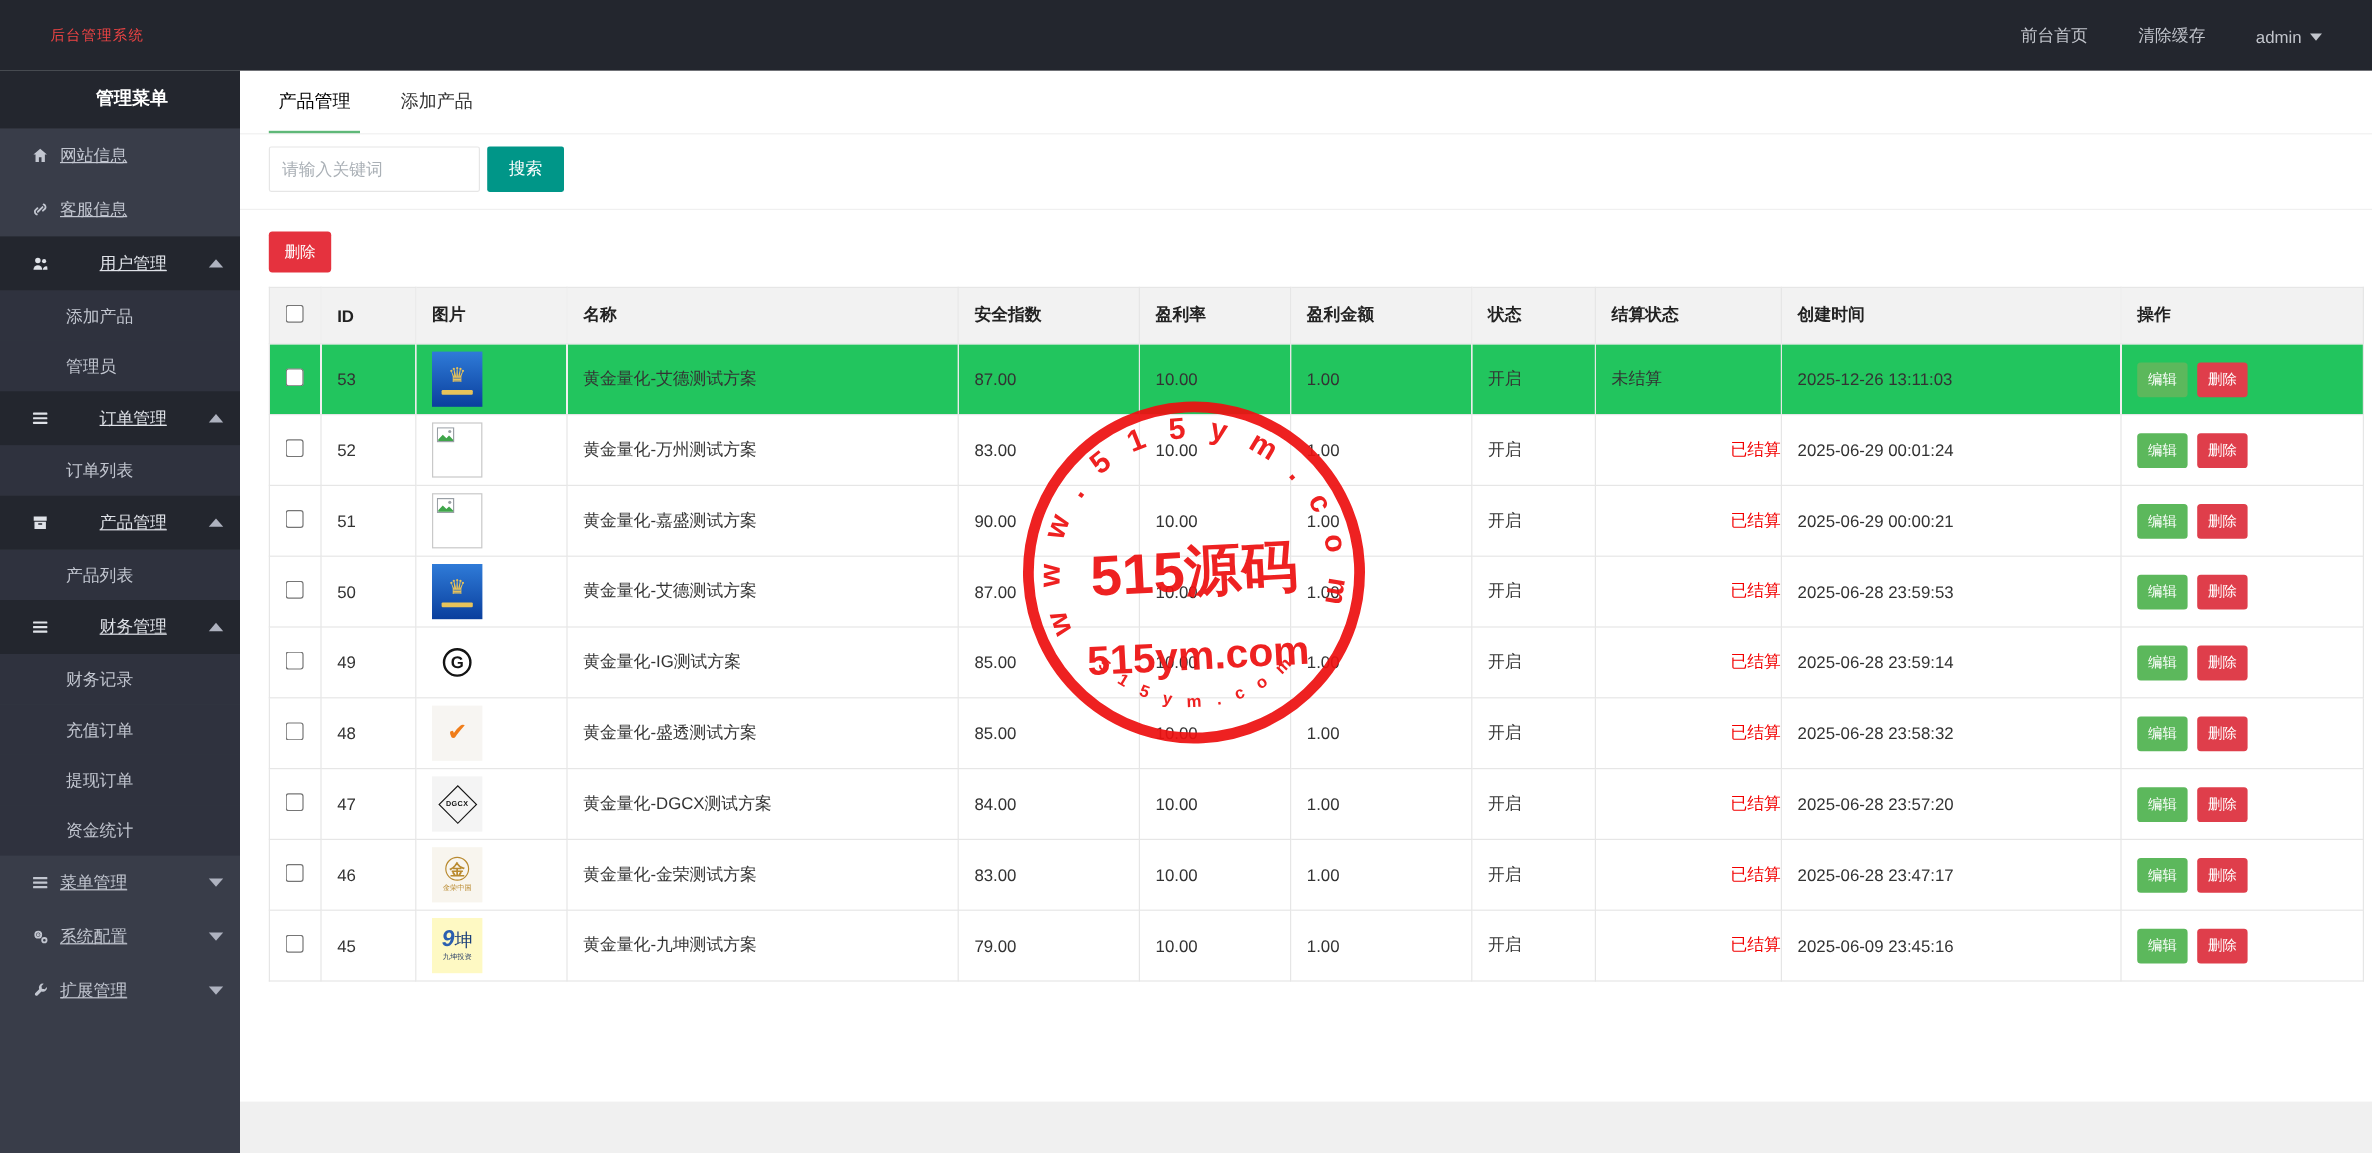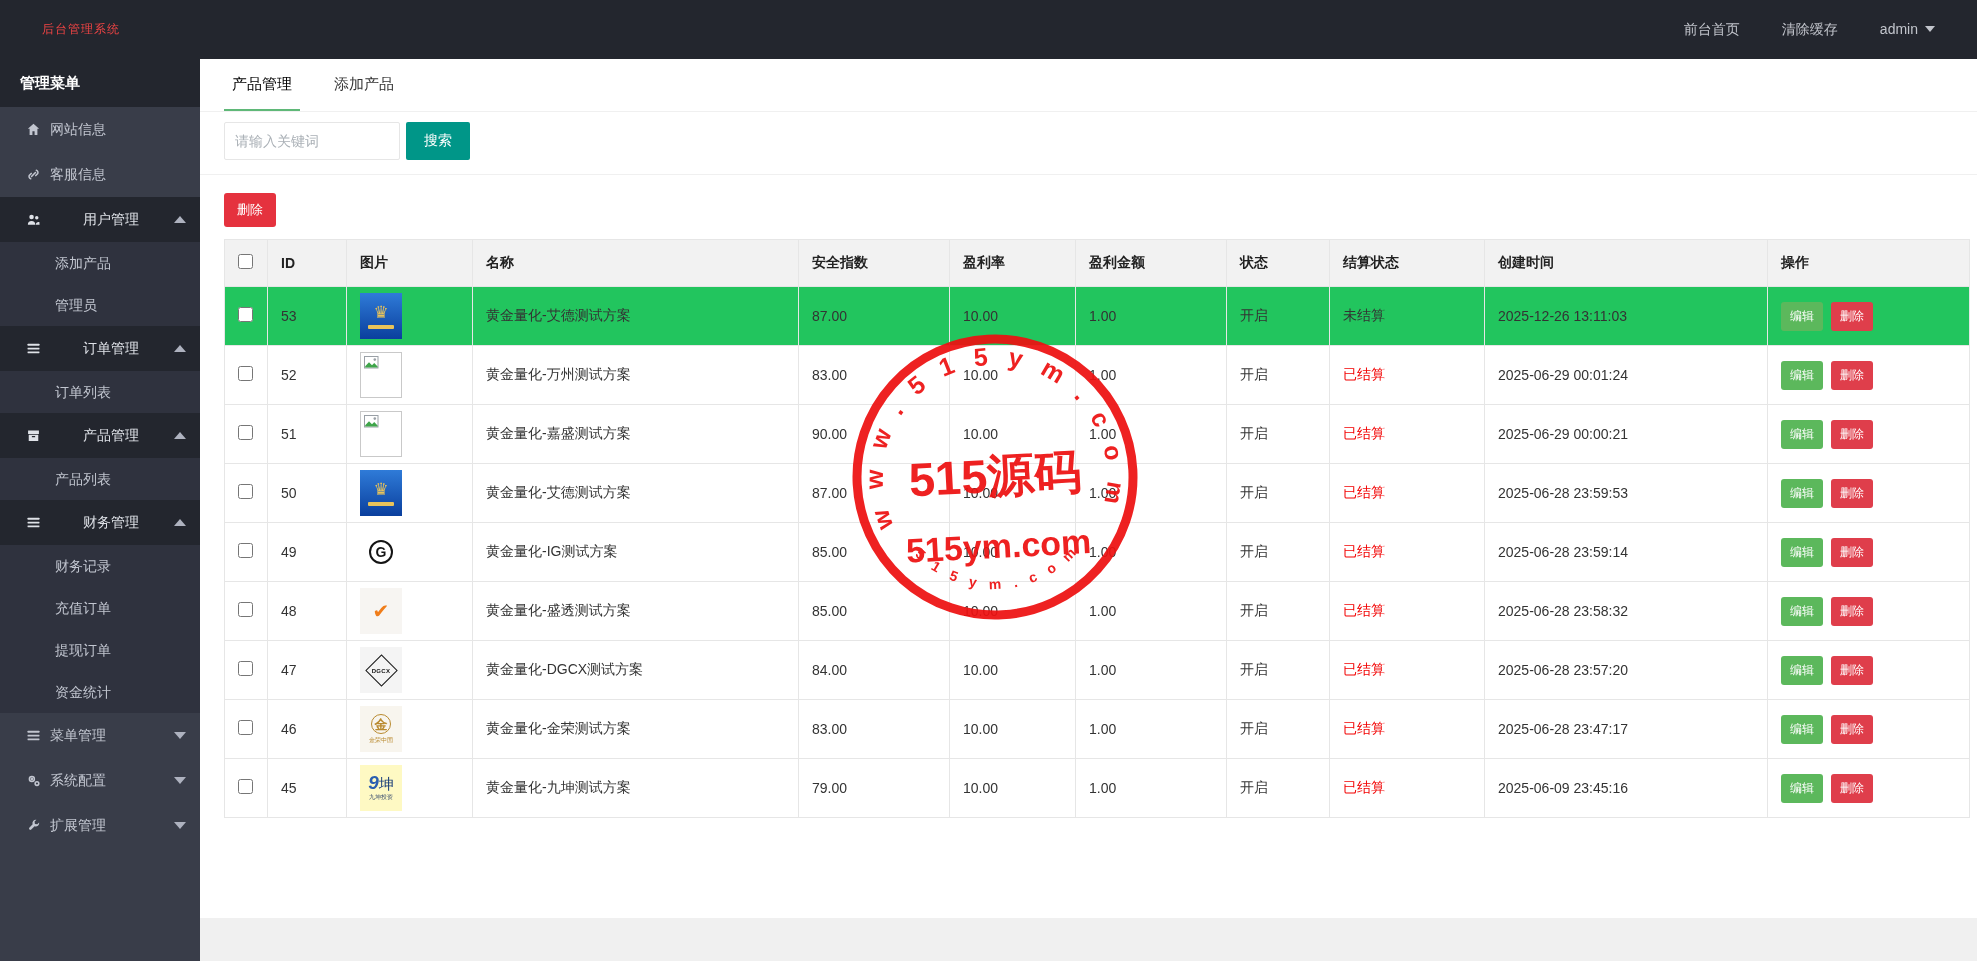--- a/index.html
+++ b/index.html
@@ -2,29 +2,29 @@
 <html><head>
 <meta charset="utf-8">
 <style>
   html,body{margin:0;padding:0;}
   body{font-family:"Liberation Sans","DejaVu Sans",sans-serif;width:1977px;height:961px;overflow:hidden;background:#fff;}
   .page{position:relative;width:1977px;height:961px;display:flex;flex-direction:column;}
 
   
   .topbar{height:59px;background:#23262e;display:flex;align-items:center;flex:0 0 auto;}
   .brand{color:#ef4444;font-size:12px;padding-left:22px;letter-spacing:1px;margin-left:20px;}
-  .topnav{margin-left:auto;display:flex;align-items:flex-start;gap:42px;padding-right:42px;}
+  .topnav{margin-left:auto;display:flex;align-items:flex-end;gap:42px;padding-right:42px;}
   .topnav .tn-item{color:#c2c5cc;font-size:14px;cursor:pointer;display:flex;align-items:center;gap:7px;}
   .caret-dn{width:0;height:0;border-left:5px solid transparent;border-right:5px solid transparent;border-top:6px solid #c2c5cc;display:inline-block;}
 
   
   .shell{flex:1;display:flex;min-height:0;}
   .sidebar{width:200px;background:#393d49;flex:0 0 auto;overflow:hidden;}
-  .s-title{height:48px;line-height:48px;background:#23262e;color:#fff;font-size:15px;font-weight:bold;padding-left:20px;}
-  .s-item{height:45px;display:flex;align-items:center;color:#c2c6d0;font-size:14px;padding:0 12px 0 26px;cursor:pointer;position:relative;}
+  .s-title{height:48px;line-height:48px;background:#23262e;color:#fff;font-size:15px;font-weight:bold;padding-left:20px;text-align:center;}
+  .s-item{height:45px;display:flex;align-items:center;color:#c2c6d0;font-size:14px;padding:0 12px 0 26px;cursor:pointer;position:relative;text-decoration:underline;}
   .s-item.s-dark{background:#23262e;color:#dfe2e8;gap:33px;}
   .s-ico{width:14px;height:14px;margin-right:10px;display:inline-flex;align-items:center;justify-content:center;}
   .s-ico svg{width:13px;height:13px;fill:currentColor;}
   .s-ico svg.stroke *{fill:none;stroke:currentColor;stroke-width:1.4;stroke-linecap:round;}
   .s-label{flex:1;}
   .caret{width:0;height:0;border-left:6px solid transparent;border-right:6px solid transparent;display:inline-block;margin-right:2px;}
   .caret-up{border-bottom:7px solid #aeb2bf;}
   .caret-down{border-top:7px solid #aeb2bf;}
   .s-sub{height:42px;line-height:42px;background:#2f323e;color:#c2c6d0;font-size:14px;padding-left:55px;cursor:pointer;}
 
@@ -42,21 +42,21 @@
 
   
   .table-wrap{padding:0 24px;flex:0 0 auto;}
   table{width:100%;border-collapse:collapse;table-layout:fixed;font-size:14px;color:#333;}
   th,td{border:1px solid #e6e6e6;padding:0 0 0 13px;text-align:left;vertical-align:middle;overflow:hidden;white-space:nowrap;}
   th{height:46px;background:#f2f2f2;font-weight:bold;color:#222;}
   td{height:58px;background:#fff;}
   tr.hl td{background:#22c55e;}
   .c-check{text-align:left;padding-left:13px;}
   input[type=checkbox]{width:15px;height:15px;margin:0;cursor:pointer;}
-  td.settled{color:#f20000;}
+  td.settled{color:#f20000;text-align:right;}
   .c-ops button{border:none;border-radius:3px;color:#fff;font-size:12px;padding:6px 9px;cursor:pointer;}
   .btn-edit{background:#5cb85c;margin-right:8px;}
   .btn-del{background:#df3e4b;}
 
   
   .pimg{width:42px;height:46px;display:inline-flex;flex-direction:column;align-items:center;justify-content:center;vertical-align:middle;box-sizing:border-box;overflow:hidden;}
   .pimg.aide{background:linear-gradient(180deg,#2f7bd8,#0a3f9d);}
   .aide-mark{color:#e8c35a;font-size:17px;line-height:18px;}
   .aide-bar{width:26px;height:4px;margin-top:3px;background:#e8c35a;border-radius:1px;}
   .pimg.broken{background:#fff;border:1px solid #c9c9c9;align-items:flex-start;justify-content:flex-start;padding:3px;}

